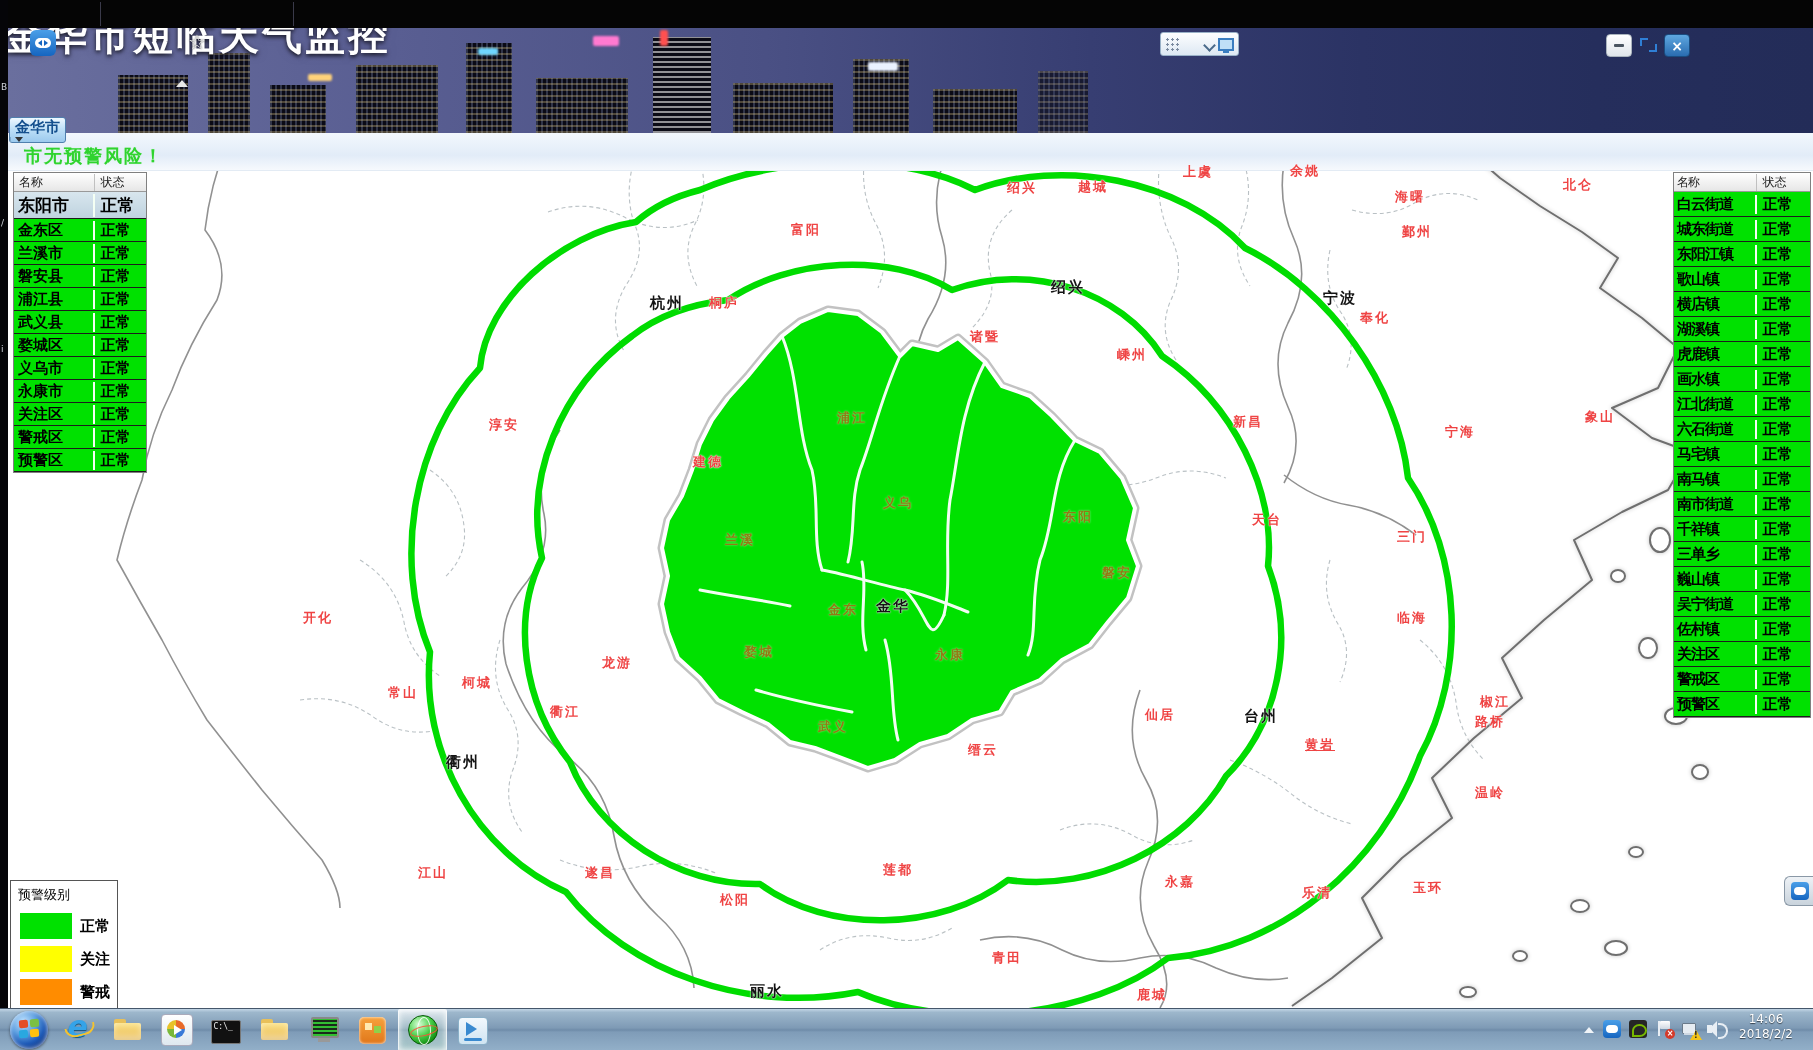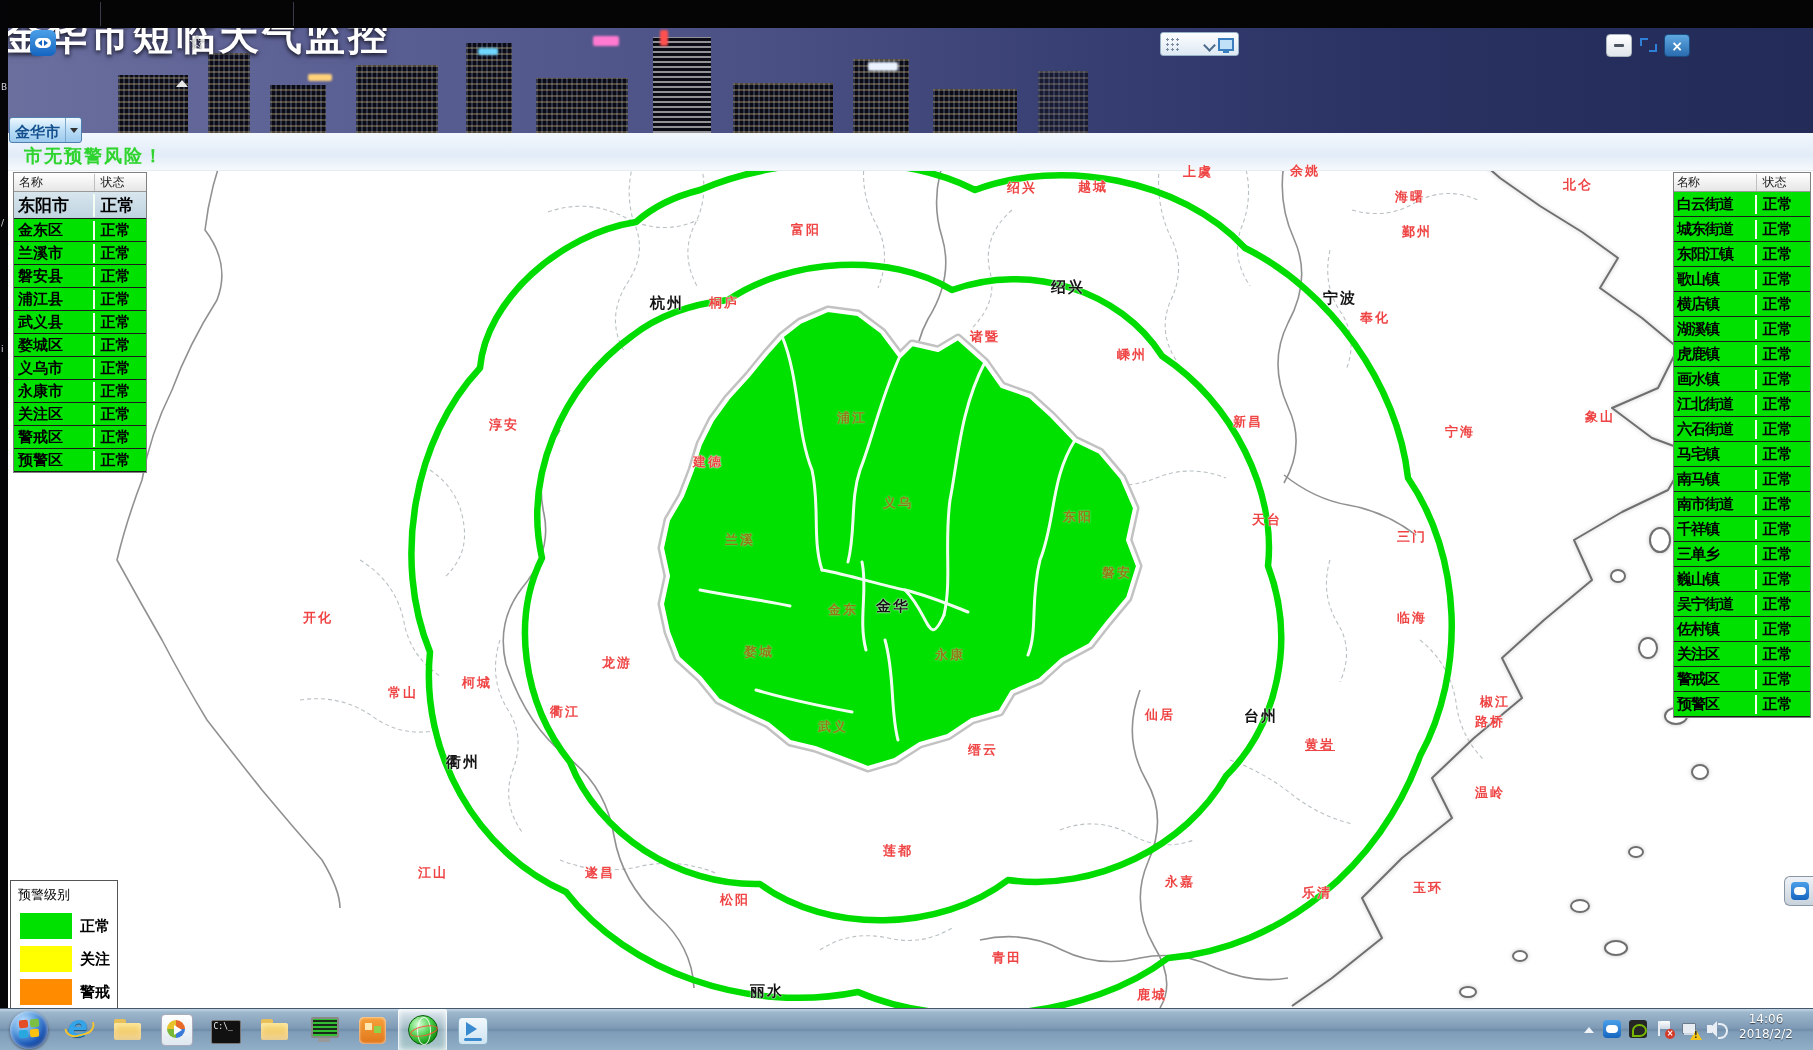--- a/index.html
+++ b/index.html
@@ -53,21 +53,21 @@
   #band{position:absolute;left:8px;top:133px;width:1805px;height:37px;z-index:2;
     background:linear-gradient(#f2f7fd,#e2ecf8 60%,#f6f9fd);border-bottom:1px solid #e3ebf4;}
   #mapsvg{position:absolute;left:0;top:133px;z-index:1;background:#fff;}
   #labels{position:absolute;left:0;top:0;width:1813px;height:1008px;z-index:3;pointer-events:none;}
   .mlab{position:absolute;transform:translate(-50%,-50%);white-space:nowrap;font-weight:700;letter-spacing:2px;}
   .mlab.cty{color:#ef4444;font-size:13px;text-shadow:0 0 2px rgba(255,255,255,.95),0 0 1px #fff;}
   .mlab.grn{color:#927a14;font-size:13px;text-shadow:0 0 2px rgba(255,255,255,.6);}
   .mlab.cap{color:#141414;font-size:15px;text-shadow:0 0 2px rgba(255,255,255,.95),0 0 1px #fff;}
   
   #city-dd{position:absolute;left:9px;top:117px;height:24px;z-index:12;display:flex;align-items:flex-end;cursor:pointer;
-    background:linear-gradient(#eef8ff,#bfe0f7 45%,#9ccaee);border:1px solid #4f7fae;border-radius:3px;}
+    background:linear-gradient(#eef8ff,#bfe0f7 45%,#9ccaee);border:1px solid #4f7fae;border-radius:3px;flex-direction:column;}
   #city-dd .lbl{padding:0 5px;font-size:15px;font-weight:700;color:#15508e;}
   #city-dd .arr{width:15px;align-self:stretch;border-left:1px solid #7fa9cc;display:flex;align-items:center;justify-content:center;}
   #city-dd .arr:before{content:"";border-left:4px solid transparent;border-right:4px solid transparent;border-top:5px solid #333;}
   #alert-text{position:absolute;left:24px;top:144px;z-index:12;color:#2fd32f;font-size:18px;font-weight:700;letter-spacing:2px;text-shadow:0 0 1px #bdf5bd;}
   
   .dtable{position:absolute;z-index:10;background:#fff;border:1px solid #808080;font-weight:700;}
   .dtable .hdr{display:flex;height:18px;background:linear-gradient(#ffffff,#e6e6e6);border-bottom:1px solid #999;color:#222;
     font-size:12px;font-weight:400;align-items:center;}
   .dtable .hdr .c1{border-right:1px solid #c0c0c0;box-sizing:border-box;padding-left:5px;}
   .dtable .hdr .c2{padding-left:5px;}
@@ -314,21 +314,21 @@
       <div class="mlab cty" style="left: 1160px; top: 715px;">仙居</div>
       <div class="mlab cty" style="left: 1320px; top: 745px; text-decoration: underline;">黄岩</div>
       <div class="mlab cty" style="left: 1495px; top: 702px;">椒江</div>
       <div class="mlab cty" style="left: 1490px; top: 722px;">路桥</div>
       <div class="mlab cty" style="left: 1490px; top: 793px;">温岭</div>
       <div class="mlab cty" style="left: 1428px; top: 888px;">玉环</div>
       <div class="mlab cty" style="left: 1317px; top: 893px;">乐清</div>
       <div class="mlab cty" style="left: 1180px; top: 882px;">永嘉</div>
       <div class="mlab cty" style="left: 1152px; top: 995px;">鹿城</div>
       <div class="mlab cty" style="left: 1007px; top: 958px;">青田</div>
-      <div class="mlab cty" style="left: 898px; top: 851px;">莲都</div>
+      <div class="mlab cty" style="left: 898px; top: 870px;">莲都</div>
       <div class="mlab cty" style="left: 983px; top: 750px;">缙云</div>
       <div class="mlab cty" style="left: 735px; top: 900px;">松阳</div>
       <div class="mlab cty" style="left: 600px; top: 873px;">遂昌</div>
       <div class="mlab cty" style="left: 433px; top: 873px;">江山</div>
       <div class="mlab cty" style="left: 565px; top: 712px;">衢江</div>
       <div class="mlab cty" style="left: 477px; top: 683px;">柯城</div>
       <div class="mlab cty" style="left: 403px; top: 693px;">常山</div>
       <div class="mlab cty" style="left: 617px; top: 663px;">龙游</div>
       <div class="mlab cty" style="left: 318px; top: 618px;">开化</div>
       <div class="mlab grn" style="left: 852px; top: 418px;">浦江</div>

